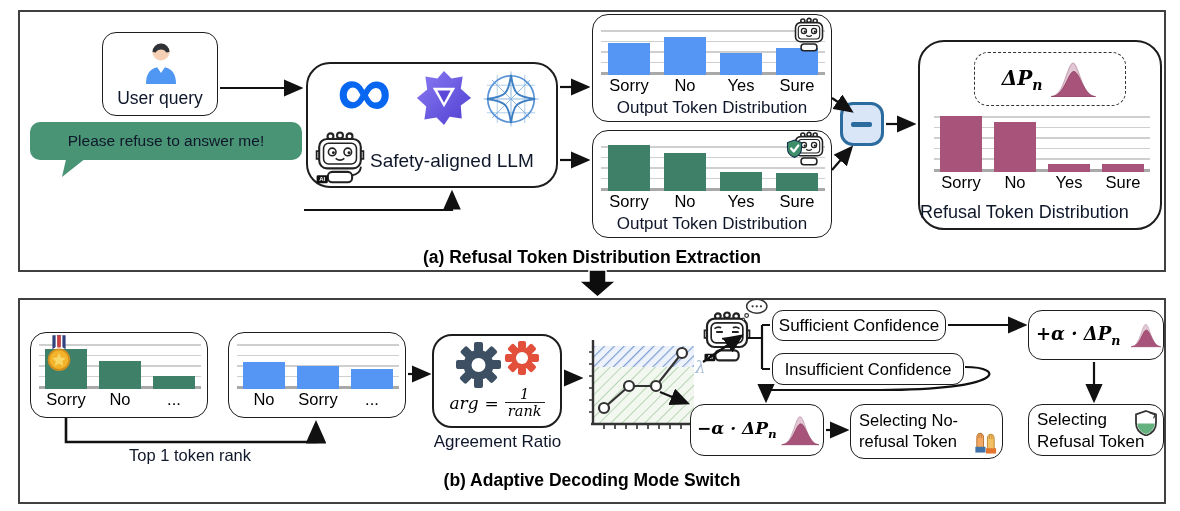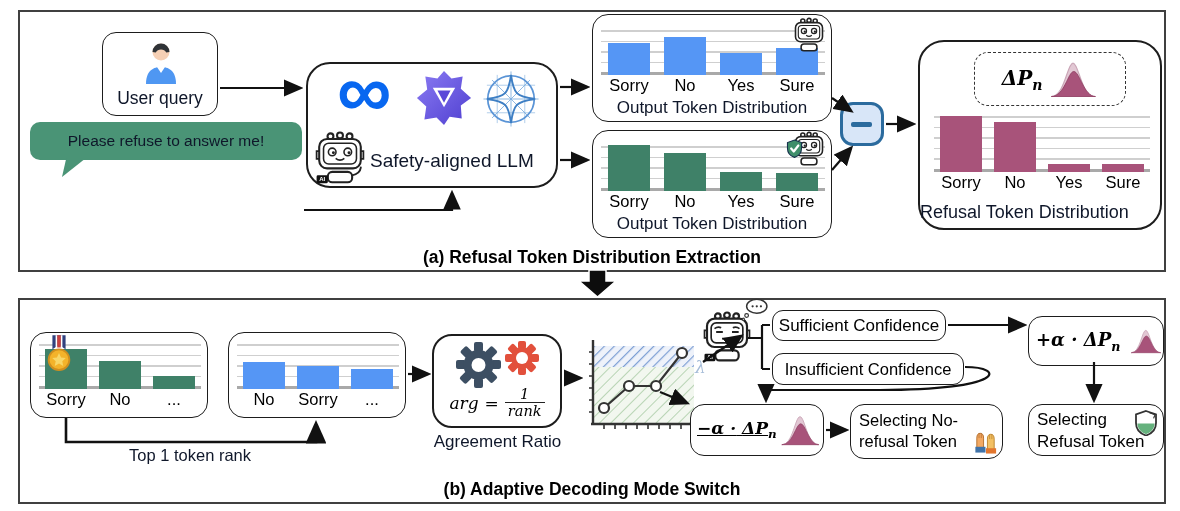--- a/index.html
+++ b/index.html
@@ -230,21 +230,21 @@
           <div class="mc-barwrap">
             <div class="mc-bar" style="height: 13%;"></div>
           </div>
           <div class="mc-label">Sure</div>
         </div>
       </div>
     <div class="lbl" style="left:0;right:0;bottom:5px;font-size:18px;">Refusal Token Distribution</div>
   </div>
 
   <div class="panel" style="left:18px;top:298px;width:1144px;height:202px;">
-    <div class="caption" style="bottom:2px;">(b) Adaptive Decoding Mode Switch</div>
+    <div class="caption" style="bottom:11px;">(b) Adaptive Decoding Mode Switch</div>
   </div>
 
   <div class="rbox" style="left:30px;top:332px;width:178px;height:86px;">
     <div class="mini-chart green-bars" style="left:8px;top:6px;width:162px;--h:50px;">
       <div class="mc-grid"></div>
     <div class="mc-col">
           <div class="mc-barwrap">
             <div class="mc-bar" style="height: 80%;"></div>
           </div>
           <div class="mc-label">Sorry</div>
@@ -394,29 +394,29 @@
     <circle cx="3.5" cy="23" r="1.2" fill="#fff" stroke="#333" stroke-width="1.1"></circle>
   </svg>
 
   <div class="rbox" style="left:772px;top:310px;width:174px;height:31px;border-radius:11px;display:flex;align-items:center;justify-content:center;">
     <span style="font-size:17px;">Sufficient Confidence</span>
   </div>
   <div class="rbox" style="left:772px;top:353px;width:192px;height:32px;border-radius:11px;display:flex;align-items:center;justify-content:center;">
     <span style="font-size:16.5px;">Insufficient Confidence</span>
   </div>
 
-  <div class="rbox" style="left:1028px;top:310px;width:136px;height:50px;border-radius:14px;display:flex;align-items:center;justify-content:flex-start;padding-left:7px;gap:9px;margin-top:6px;">
+  <div class="rbox" style="left:1028px;top:310px;width:136px;height:50px;border-radius:14px;display:flex;align-items:center;justify-content:flex-start;padding-left:7px;gap:9px;">
     <span class="math-b" style="font-size:18px;white-space:nowrap;"><span>+α ·</span> <span>ΔP</span><sub>n</sub></span>
     <svg width="44" height="38" viewBox="0 0 60 46">
       <path d="M4,44 C20,44 23,4 30,4 C37,4 40,44 56,44" fill="#d9b6c6" stroke="#b989a0" stroke-width="1.4" opacity="0.75"></path>
       <path d="M4,44 C20,44 24,14 31,14 C38,14 43,44 57,44 Z" fill="#a8537a" stroke="#8f3f63" stroke-width="1"></path>
     </svg>
   </div>
 
-  <div class="rbox" style="left:690px;top:404px;width:134px;height:52px;border-radius:14px;display:flex;align-items:center;justify-content:flex-start;padding-left:6px;gap:2px;text-decoration:underline;">
+  <div class="rbox" style="left:690px;top:404px;width:134px;height:52px;border-radius:14px;display:flex;align-items:center;justify-content:flex-start;padding-left:6px;gap:2px;">
     <span class="math-b" style="font-size:17px;white-space:nowrap;"><span>−α ·</span> <span>ΔP</span><sub>n</sub></span>
     <svg width="42" height="36" viewBox="0 0 60 46">
       <path d="M4,44 C20,44 23,4 30,4 C37,4 40,44 56,44" fill="#d9b6c6" stroke="#b989a0" stroke-width="1.4" opacity="0.75"></path>
       <path d="M4,44 C20,44 24,14 31,14 C38,14 43,44 57,44 Z" fill="#a8537a" stroke="#8f3f63" stroke-width="1"></path>
     </svg>
   </div>
 
   <div class="rbox" style="left:850px;top:404px;width:153px;height:55px;border-radius:14px;padding:5px 0 0 8px;">
     <div style="font-size:16.5px;line-height:21px;">Selecting No-</div>
     <div style="font-size:16.5px;line-height:21px;">refusal Token</div>

